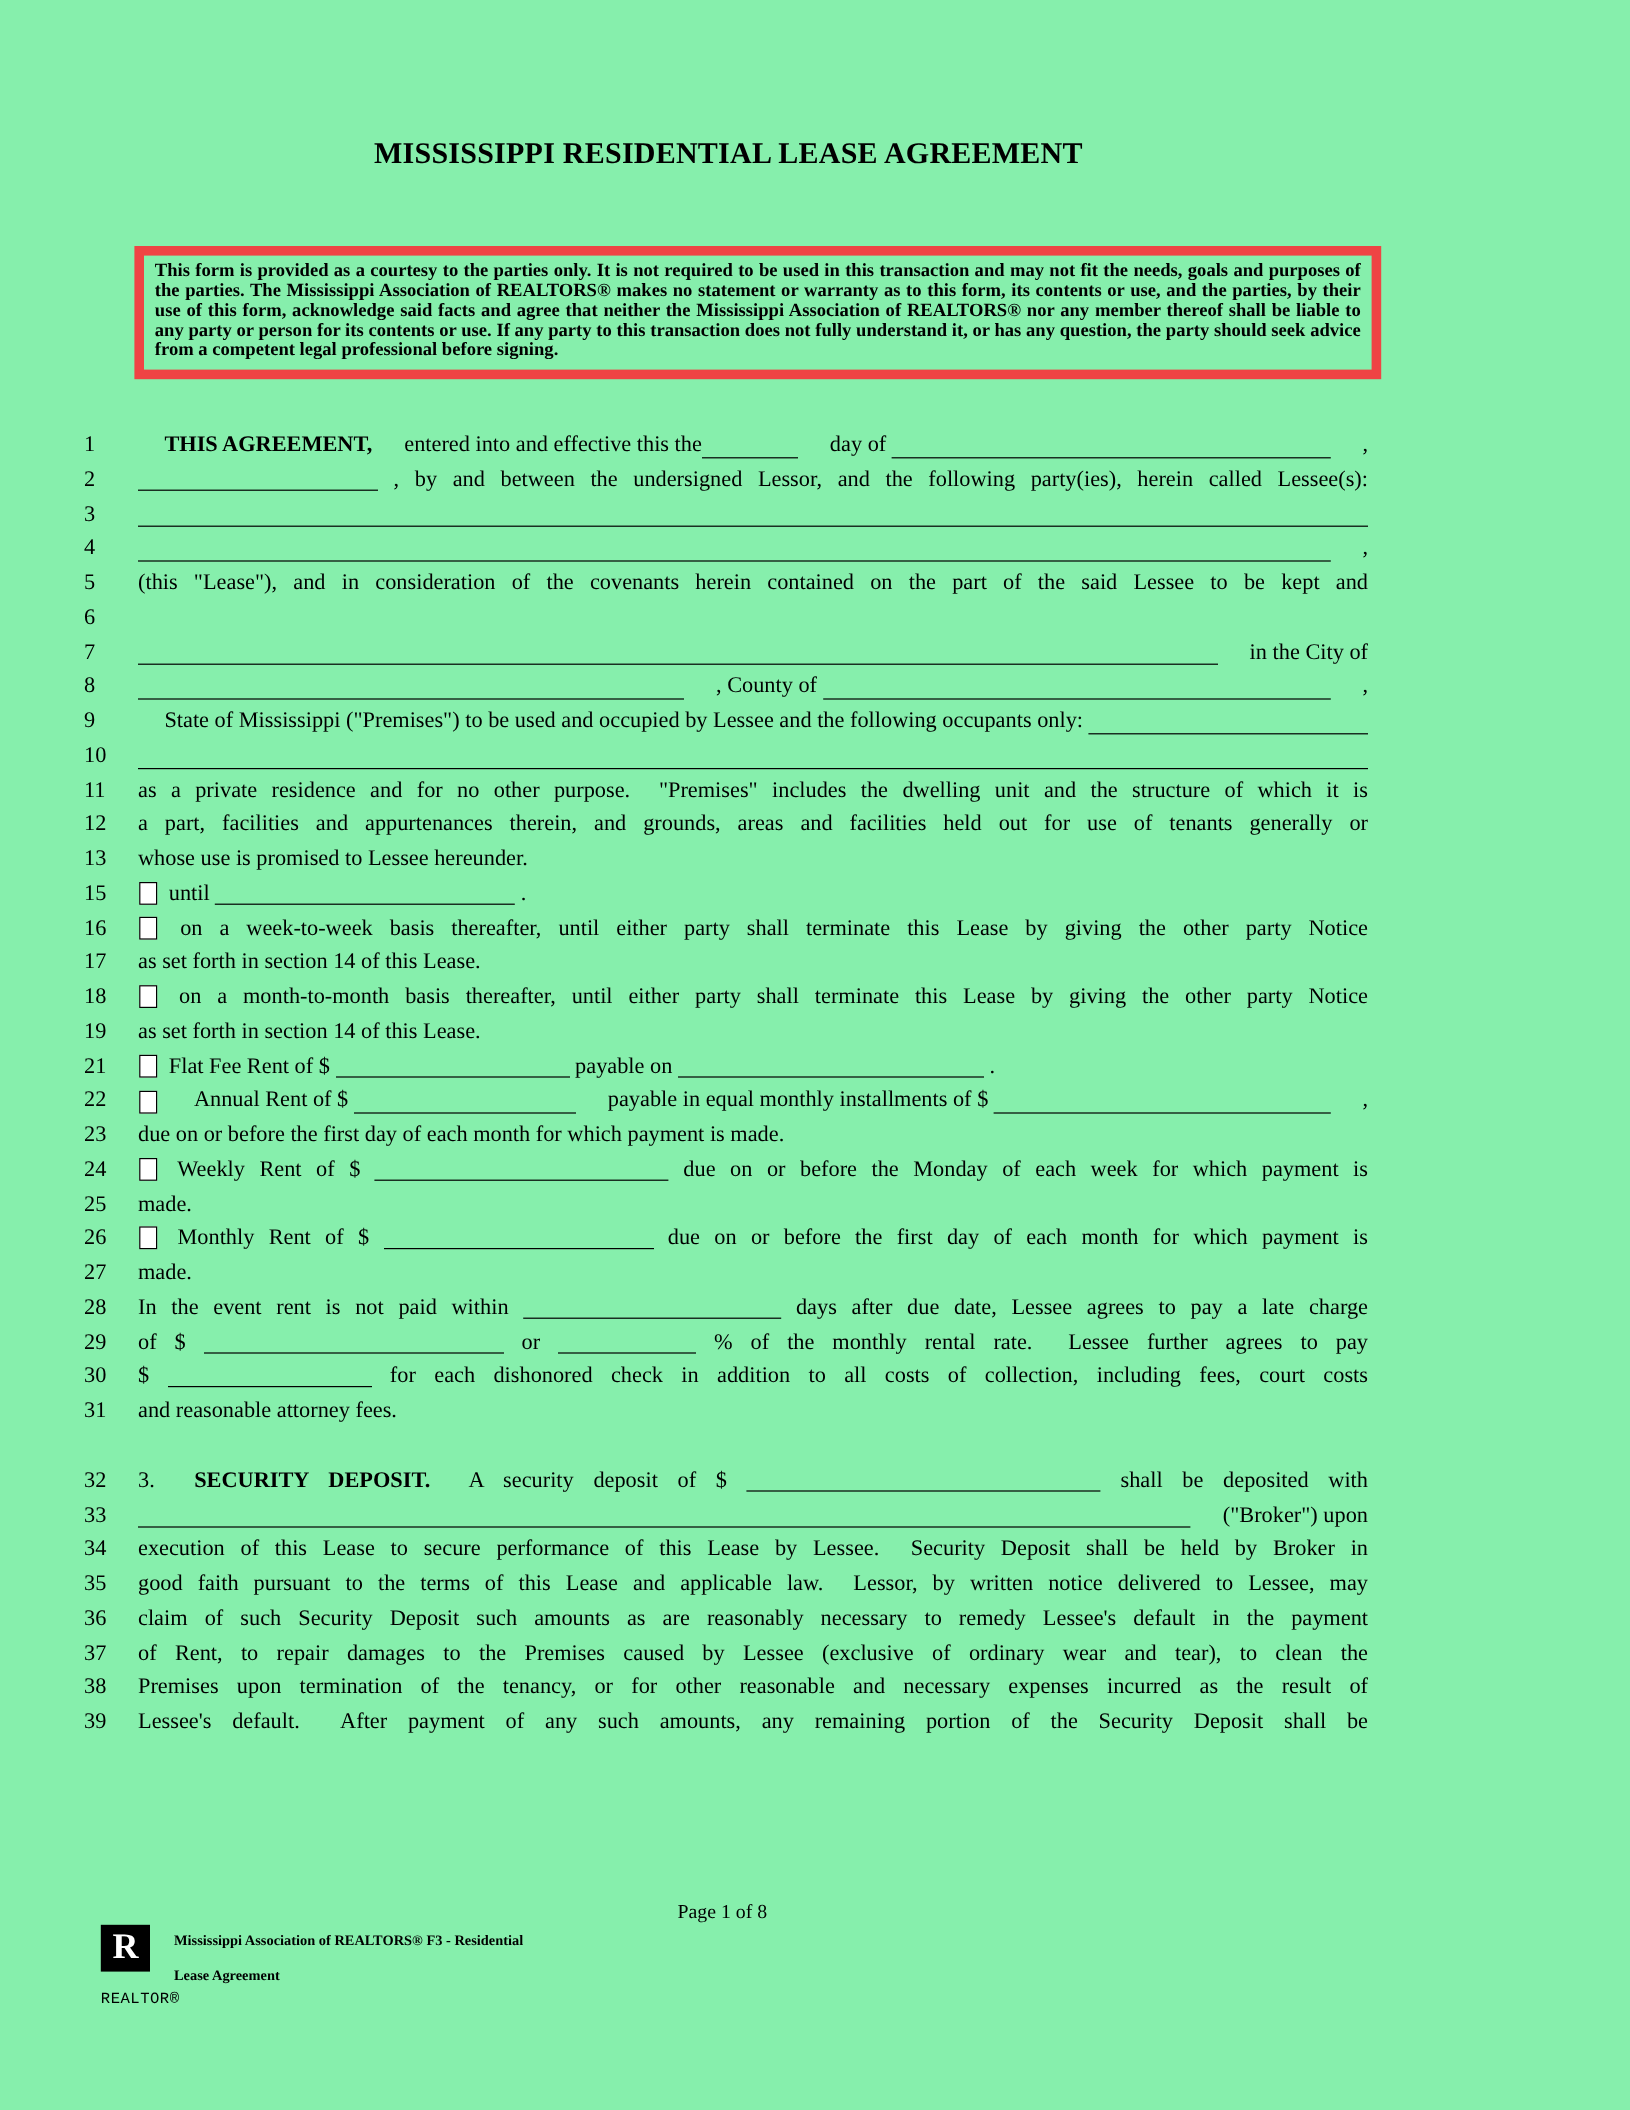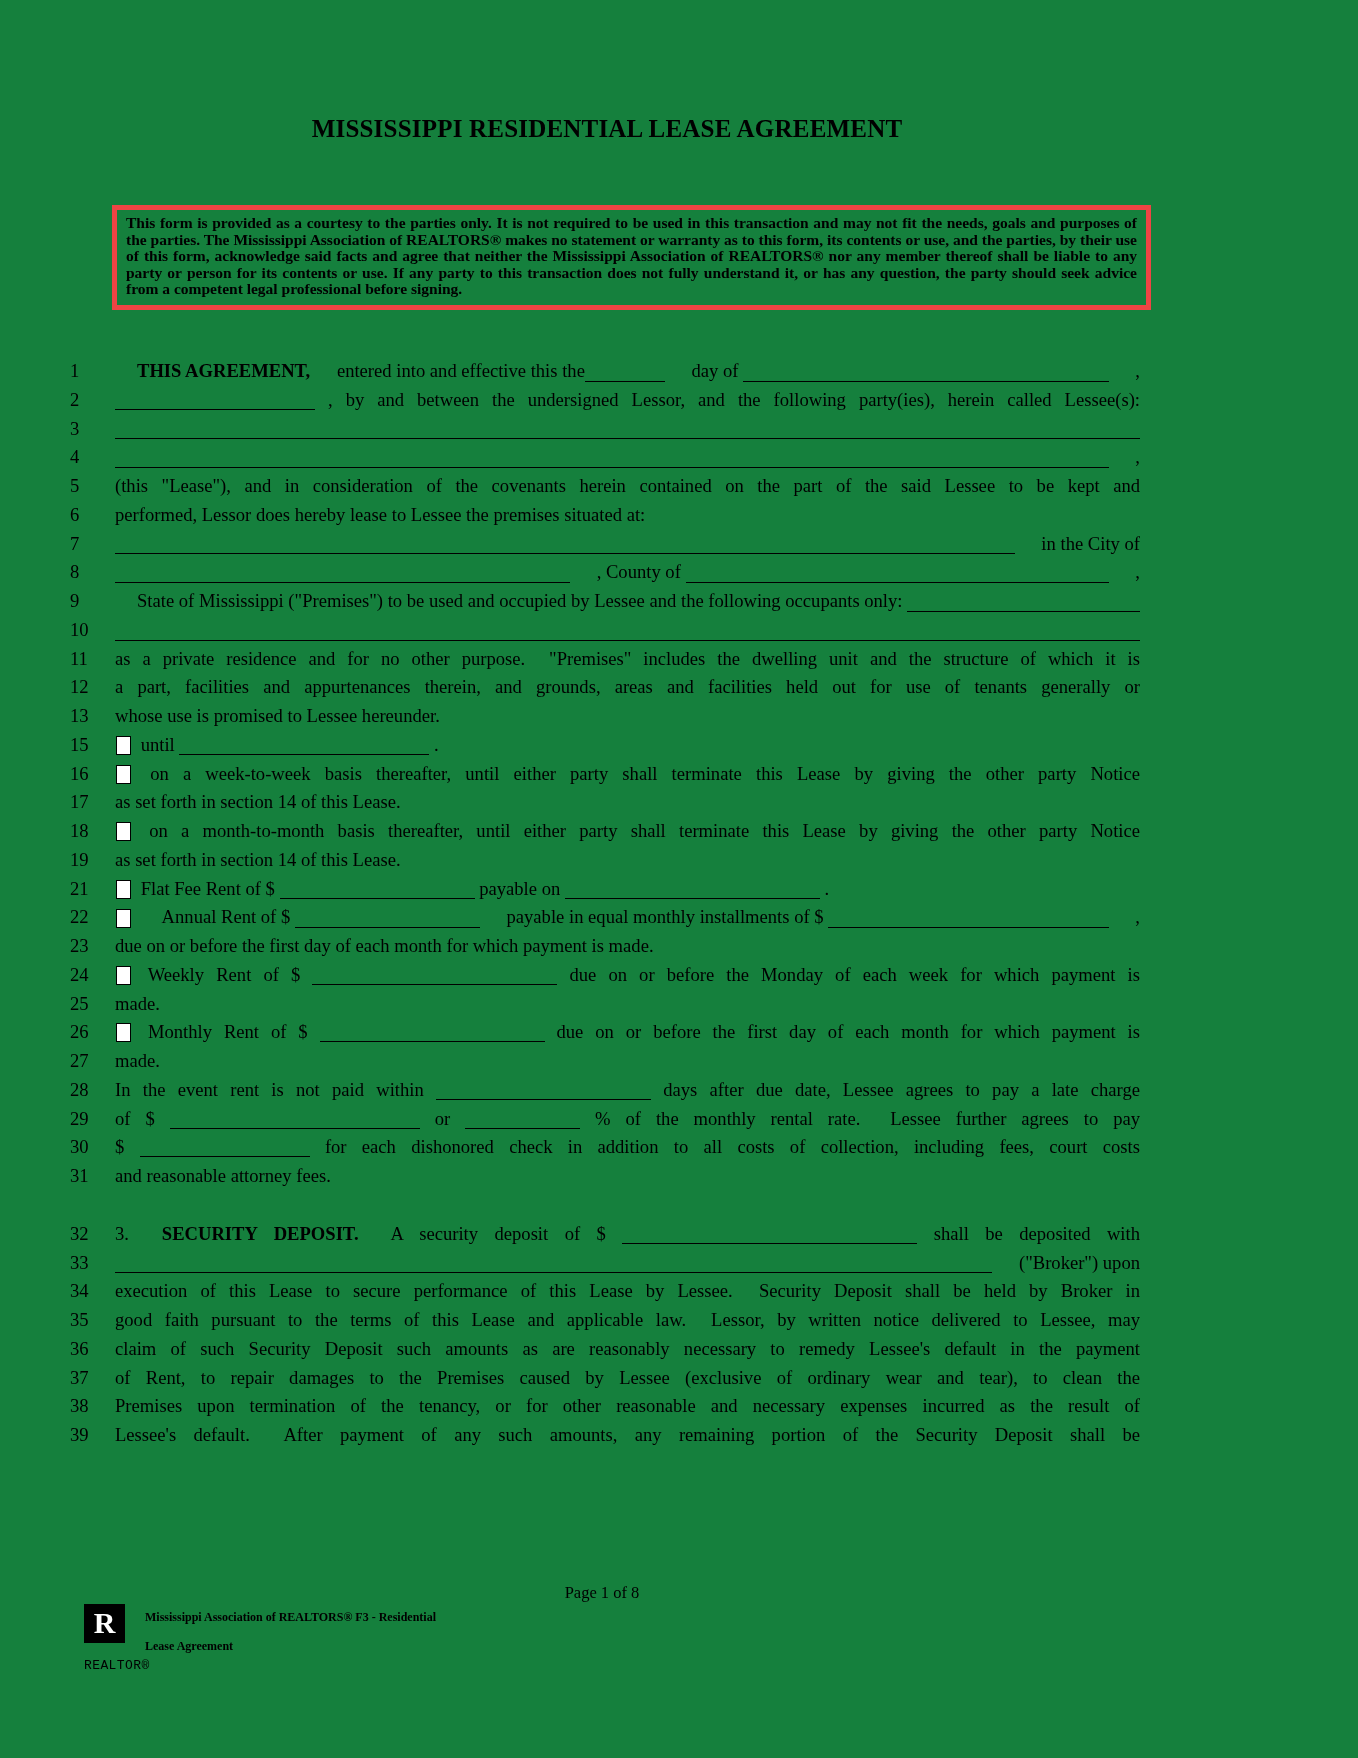--- a/index.html
+++ b/index.html
@@ -1,39 +1,39 @@
 <!DOCTYPE html>
 <html><head>
 <meta charset="utf-8">
 <style>
   html,body{margin:0;padding:0;background:#ffffff;}
   .page{
     position:relative;
     width:1358px;
     height:1758px;
-    background:#15803d;
+    background:#86efac;
     font-family:"Liberation Serif","DejaVu Serif",serif;
     color:#000;
     overflow:hidden;
   }
   .title{
     position:absolute;
     top:113px; left:0; width:1214px;
     text-align:center;
     font-weight:bold;
     font-size:25px;
     letter-spacing:0.2px;
     line-height:32px;
   }
   .disclaimer{
     position:absolute;
     left:112px; top:205px;
     width:1039px;
     box-sizing:border-box;
-    border:5px solid #ef4444;
+    border:8px solid #ef4444;
     padding:5px 9px 7px 9px;
     font-weight:bold;
     font-size:15.5px;
     line-height:16.6px;
     text-align:justify;
   }
   .doc-body{
     position:absolute;
     left:70px; top:357px;
     width:1070px;
@@ -139,21 +139,21 @@
       <div class="row flex">
         <span class="num">3</span>
         <span class="blank fill"></span>
       </div>
       <div class="row flex">
         <span class="num">4</span>
         <span class="blank fill"></span>
         <span class="seg"> ,</span>
       </div>
       <div class="row just"><span class="num">5</span><span class="seg">(this "Lease"), and in consideration of the covenants herein contained on the part of the said Lessee to be kept and</span></div>
-      <div class="row plain"><span class="num">6</span><span class="seg">performed, Lessor does hereby lease to Lessee the premises situated at:</span></div>
+      <div class="row plain"><span class="num">6</span></div>
       <div class="row flex">
         <span class="num">7</span>
         <span class="blank fill"></span>
         <span class="seg"> in the City of</span>
       </div>
       <div class="row flex">
         <span class="num">8</span>
         <span class="blank" style="width: 455px;"></span>
         <span class="seg"> , County of </span>
         <span class="blank fill"></span>

